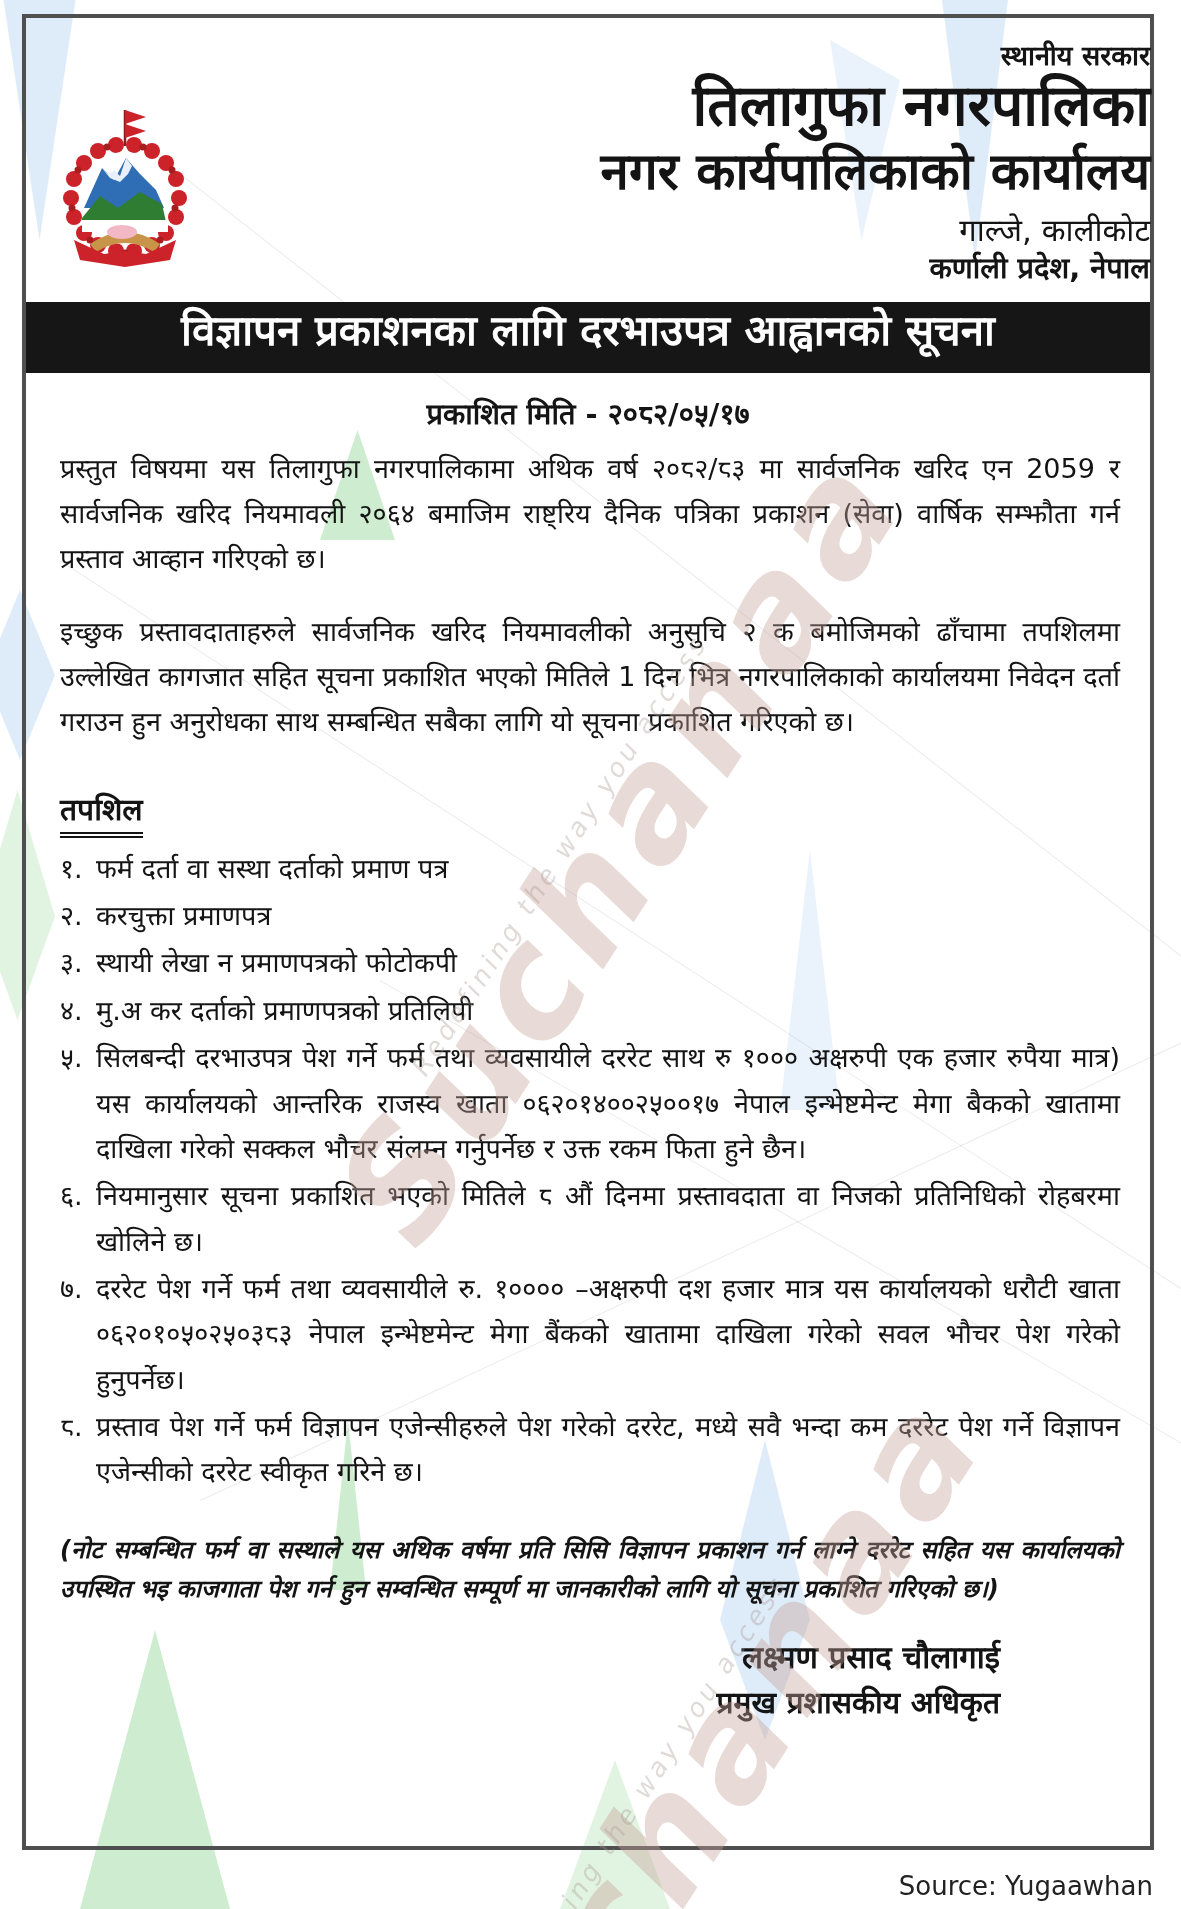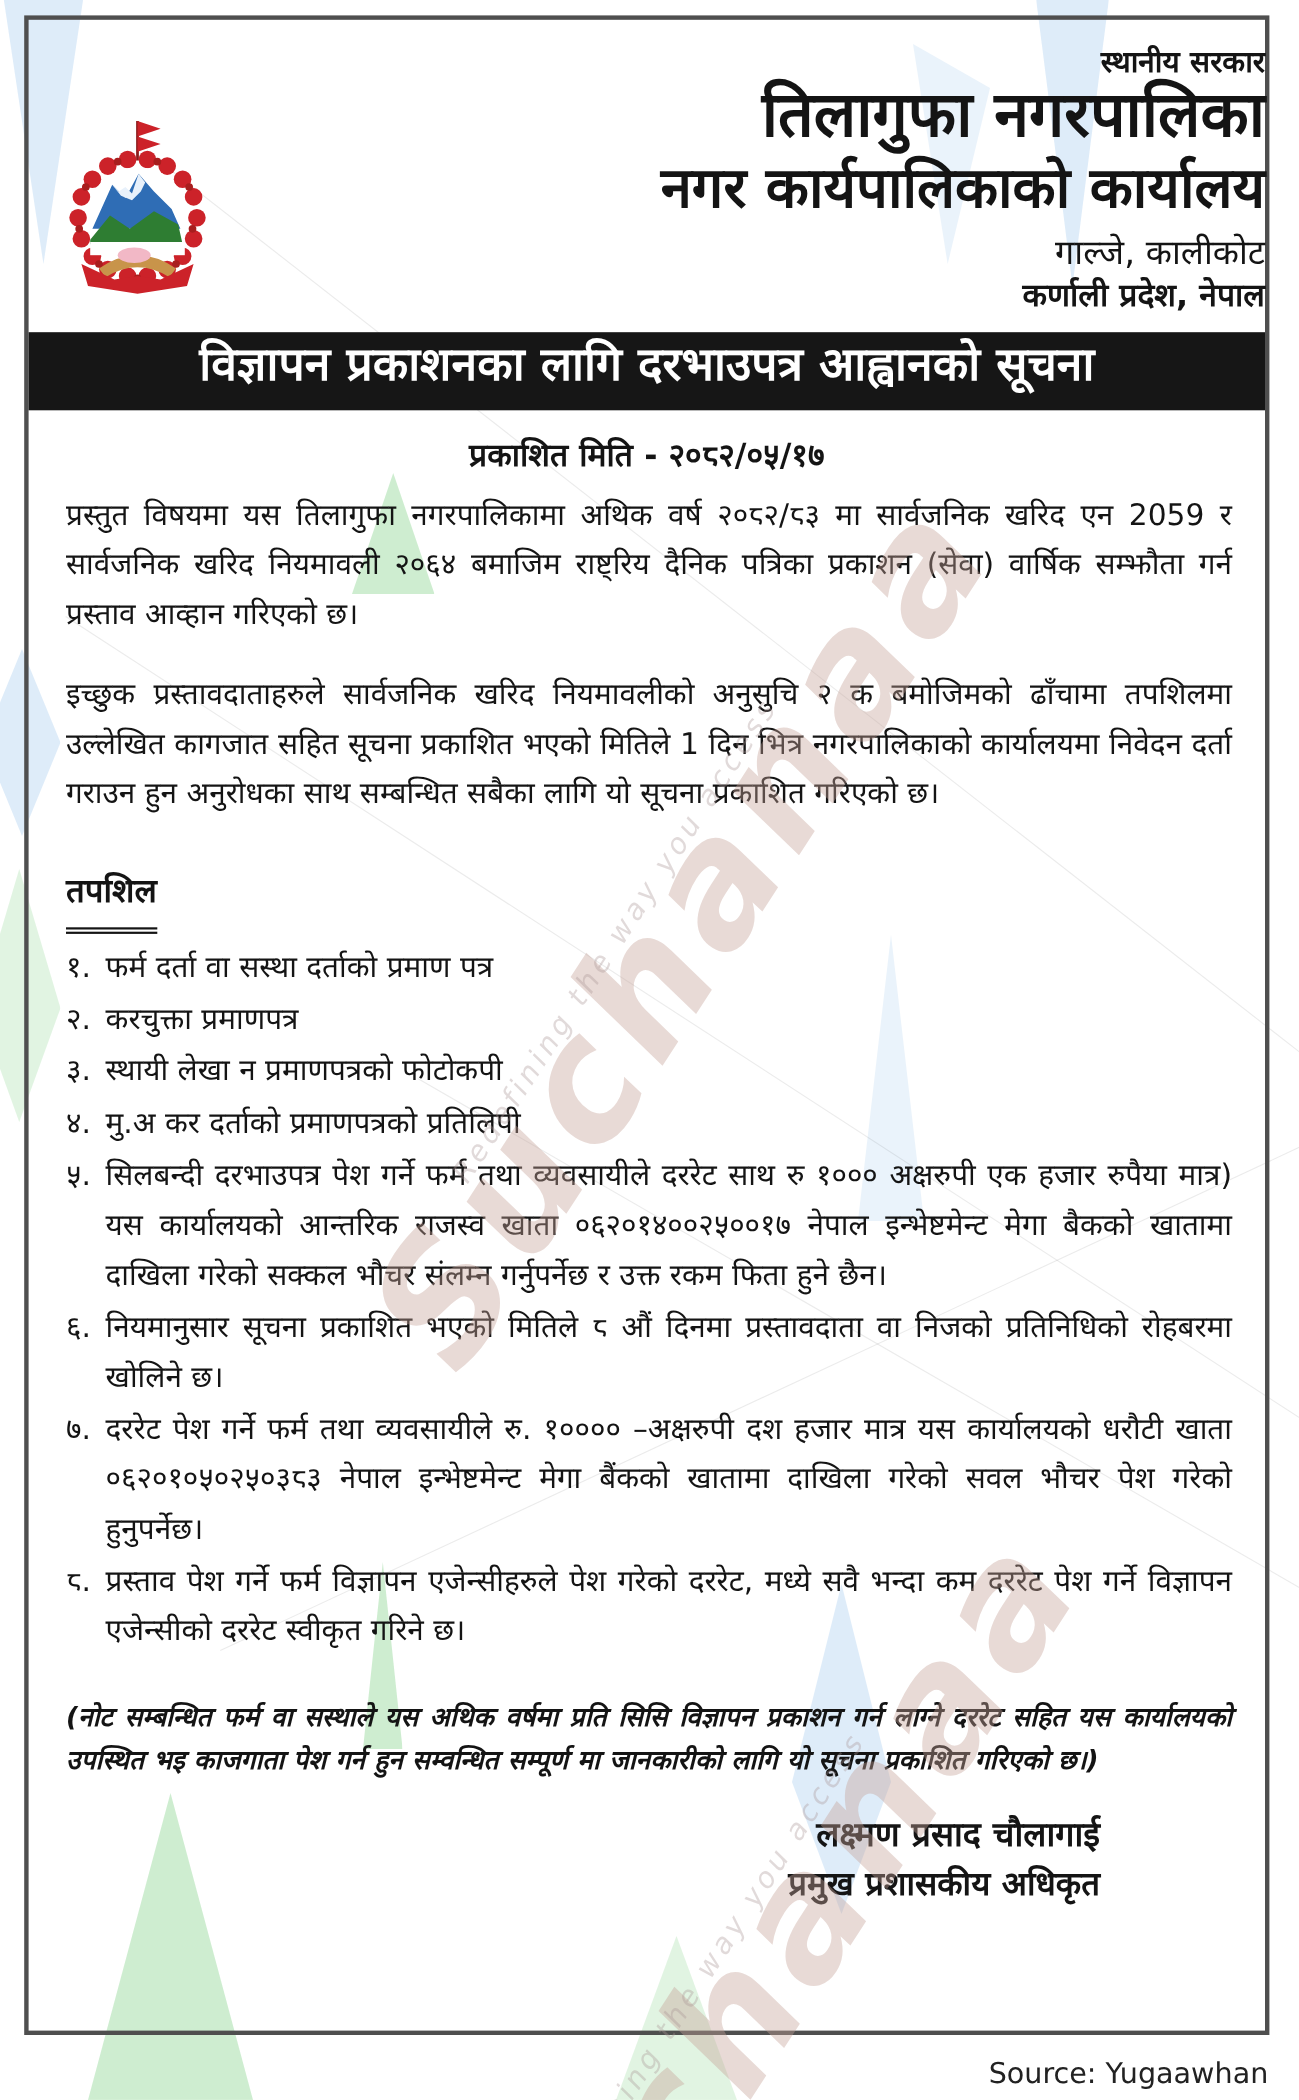--- a/index.html
+++ b/index.html
@@ -48,21 +48,21 @@
     margin-top:16px;background:#161616;color:#ffffff;
     text-align:center;font-size:42px;font-weight:bold;
     padding:4px 0 16px 0;line-height:1.2;
   }
   .pubdate{text-align:center;font-size:29px;font-weight:bold;margin-top:20px;}
   
   .bodytxt{padding:0 30px 0 34px;}
   .para{font-size:27px;line-height:1.68;text-align:justify;margin-top:14px;}
   .details-h{
     display:inline-block;font-size:30px;font-weight:bold;margin-top:16px;
-    border-bottom:6px double #141414;padding-bottom:14px;
+    border-bottom:6px double #141414;padding-bottom:3px;
   }
   .list{margin-top:8px;}
   .item{display:flex;font-size:27px;line-height:1.68;margin-top:2px;}
   .item .num{flex:0 0 36px;}
   .item .txt{flex:1;text-align:justify;}
   .note{font-size:24px;line-height:1.65;font-weight:bold;font-style:italic;margin-top:36px;text-align:justify;}
   .sig{margin-top:20px;text-align:right;padding-right:120px;}
   .sig-name{font-size:31px;font-weight:bold;line-height:1.5;}
   .sig-title{font-size:30px;font-weight:bold;line-height:1.5;}
   

